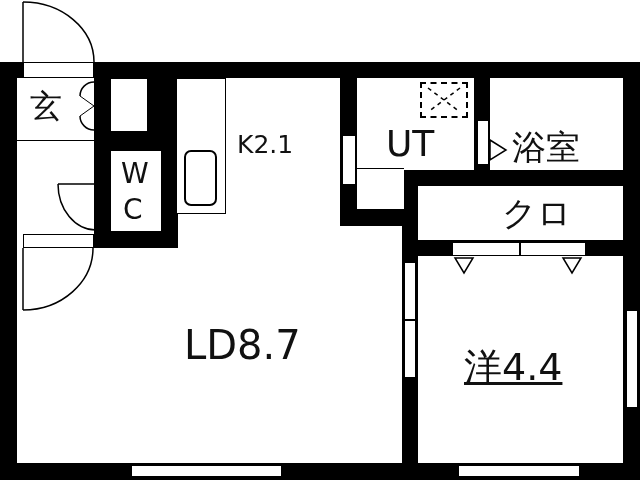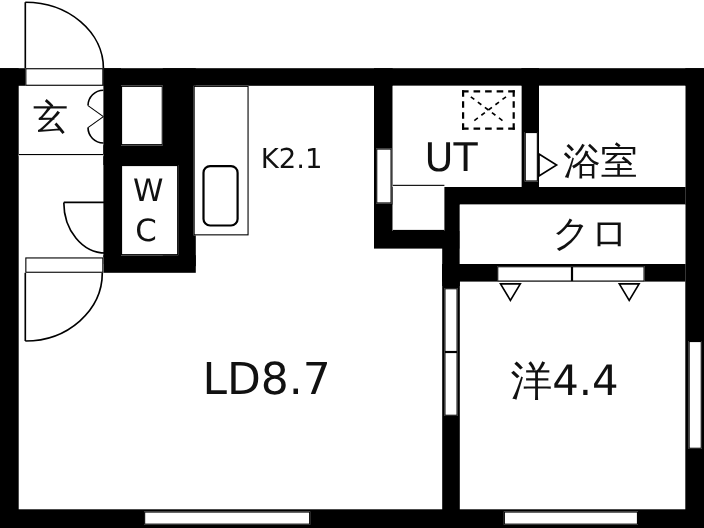--- a/index.html
+++ b/index.html
@@ -92,15 +92,15 @@
   </svg>
 
   <div class="lbl" style="left:30px;top:90px;font-size:32px;">玄</div>
   <div class="lbl" style="left:121px;top:160px;font-size:28px;">W</div>
   <div class="lbl" style="left:123px;top:196px;font-size:28px;">C</div>
   <div class="lbl" style="left:237px;top:132px;font-size:25px;">K2.1</div>
   <div class="lbl" style="left:386px;top:126px;font-size:36px;">UT</div>
   <div class="lbl" style="left:512px;top:110px;font-size:34px;margin-top:20px;">浴室</div>
   <div class="lbl" style="left:502px;top:196px;font-size:34px;">クロ</div>
   <div class="lbl" style="left:152px;top:325px;font-size:40px;margin-left:32px;">LD8.7</div>
-  <div class="lbl" style="left:464px;top:327px;font-size:38px;">洋4.4</div>
+  <div class="lbl" style="left:464px;top:348px;font-size:38px;text-decoration:underline;">洋4.4</div>
 
 </div>
 
 </body></html>

